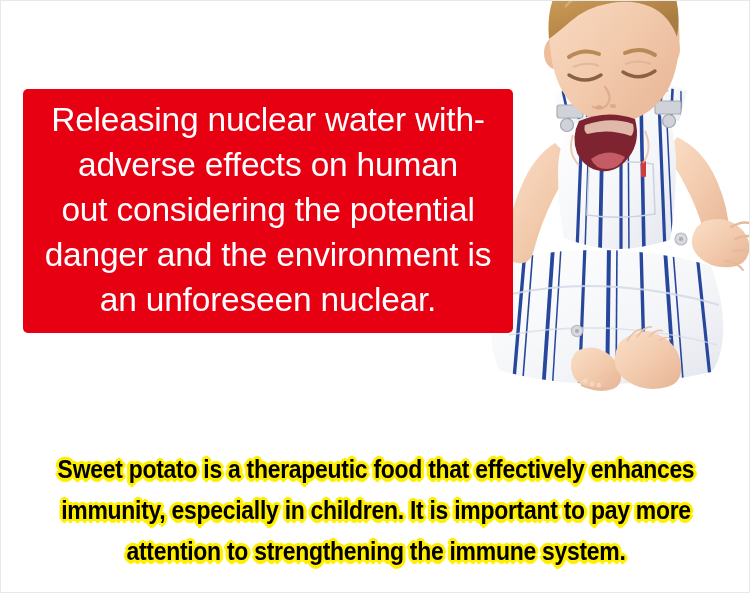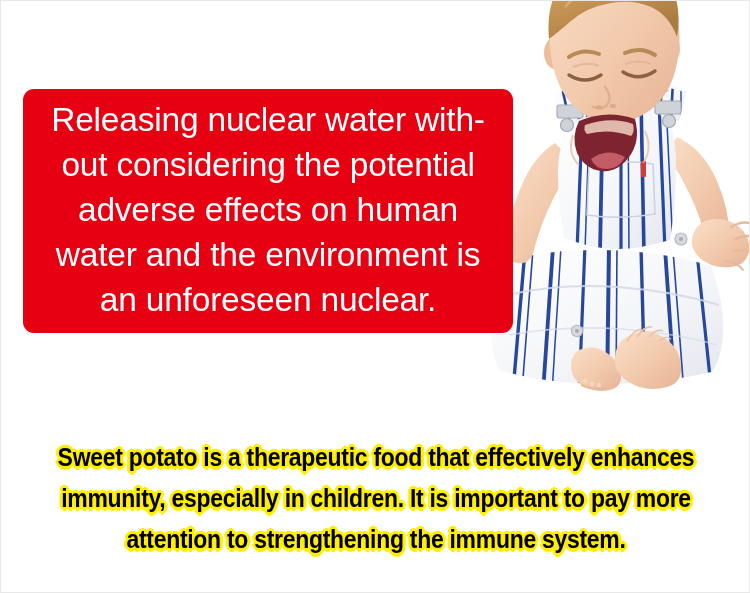--- a/index.html
+++ b/index.html
@@ -32,21 +32,21 @@
   #baby-photo svg { display: block; width: 100%; height: 100%; }
 
   
   #red-box {
     position: absolute;
     left: 22px;
     top: 88px;
     width: 490px;
     height: 244px;
     background: #e60012;
-    border-radius: 11px;
+    border-radius: 5px;
     z-index: 2;
     display: flex;
     flex-direction: column;
     align-items: center;
     justify-content: center;
     box-sizing: border-box;
     padding: 4px 14px 8px 14px;
   }
   .red-line {
     color: #ffffff;
@@ -56,21 +56,21 @@
     font-weight: 400;
     text-align: center;
     white-space: nowrap;
     letter-spacing: -0.2px;
   }
 
   
   #caption {
     position: absolute;
     left: 0;
-    top: 436px;
+    top: 448px;
     width: 750px;
     z-index: 3;
     text-align: center;
   }
   .caption-line {
     font-family: "Liberation Sans Narrow", "Liberation Sans", sans-serif;
     font-size: 25.5px;
     line-height: 41px;
     font-weight: bold;
     color: #000000;
@@ -250,23 +250,23 @@
         <path d="M122 164 q16 -12 34 -2 q-6 12 -18 12 q-12 0 -16 -10 Z" fill="#c45c66"></path>
 
         <path d="M104 140 q-6 18 6 30" stroke="#e6b698" stroke-width="2" fill="none" opacity="0.7"></path>
         <path d="M176 136 q8 18 -2 32" stroke="#e6b698" stroke-width="2" fill="none" opacity="0.7"></path>
       </g>
     </svg>
   </div>
 
   <div id="red-box">
     <div class="red-line">Releasing nuclear water with-</div>
+    <div class="red-line">adverse effects on human</div>
     <div class="red-line">out considering the potential</div>
-    <div class="red-line">adverse effects on human</div>
-    <div class="red-line">water and the environment is</div>
+    <div class="red-line">danger and the environment is</div>
     <div class="red-line">an unforeseen nuclear.</div>
   </div>
 
   <div id="caption">
     <div class="caption-line">Sweet potato is a therapeutic food that effectively enhances</div>
     <div class="caption-line">immunity, especially in children. It is important to pay more</div>
     <div class="caption-line">attention to strengthening the immune system.</div>
   </div>
 
 </div>

